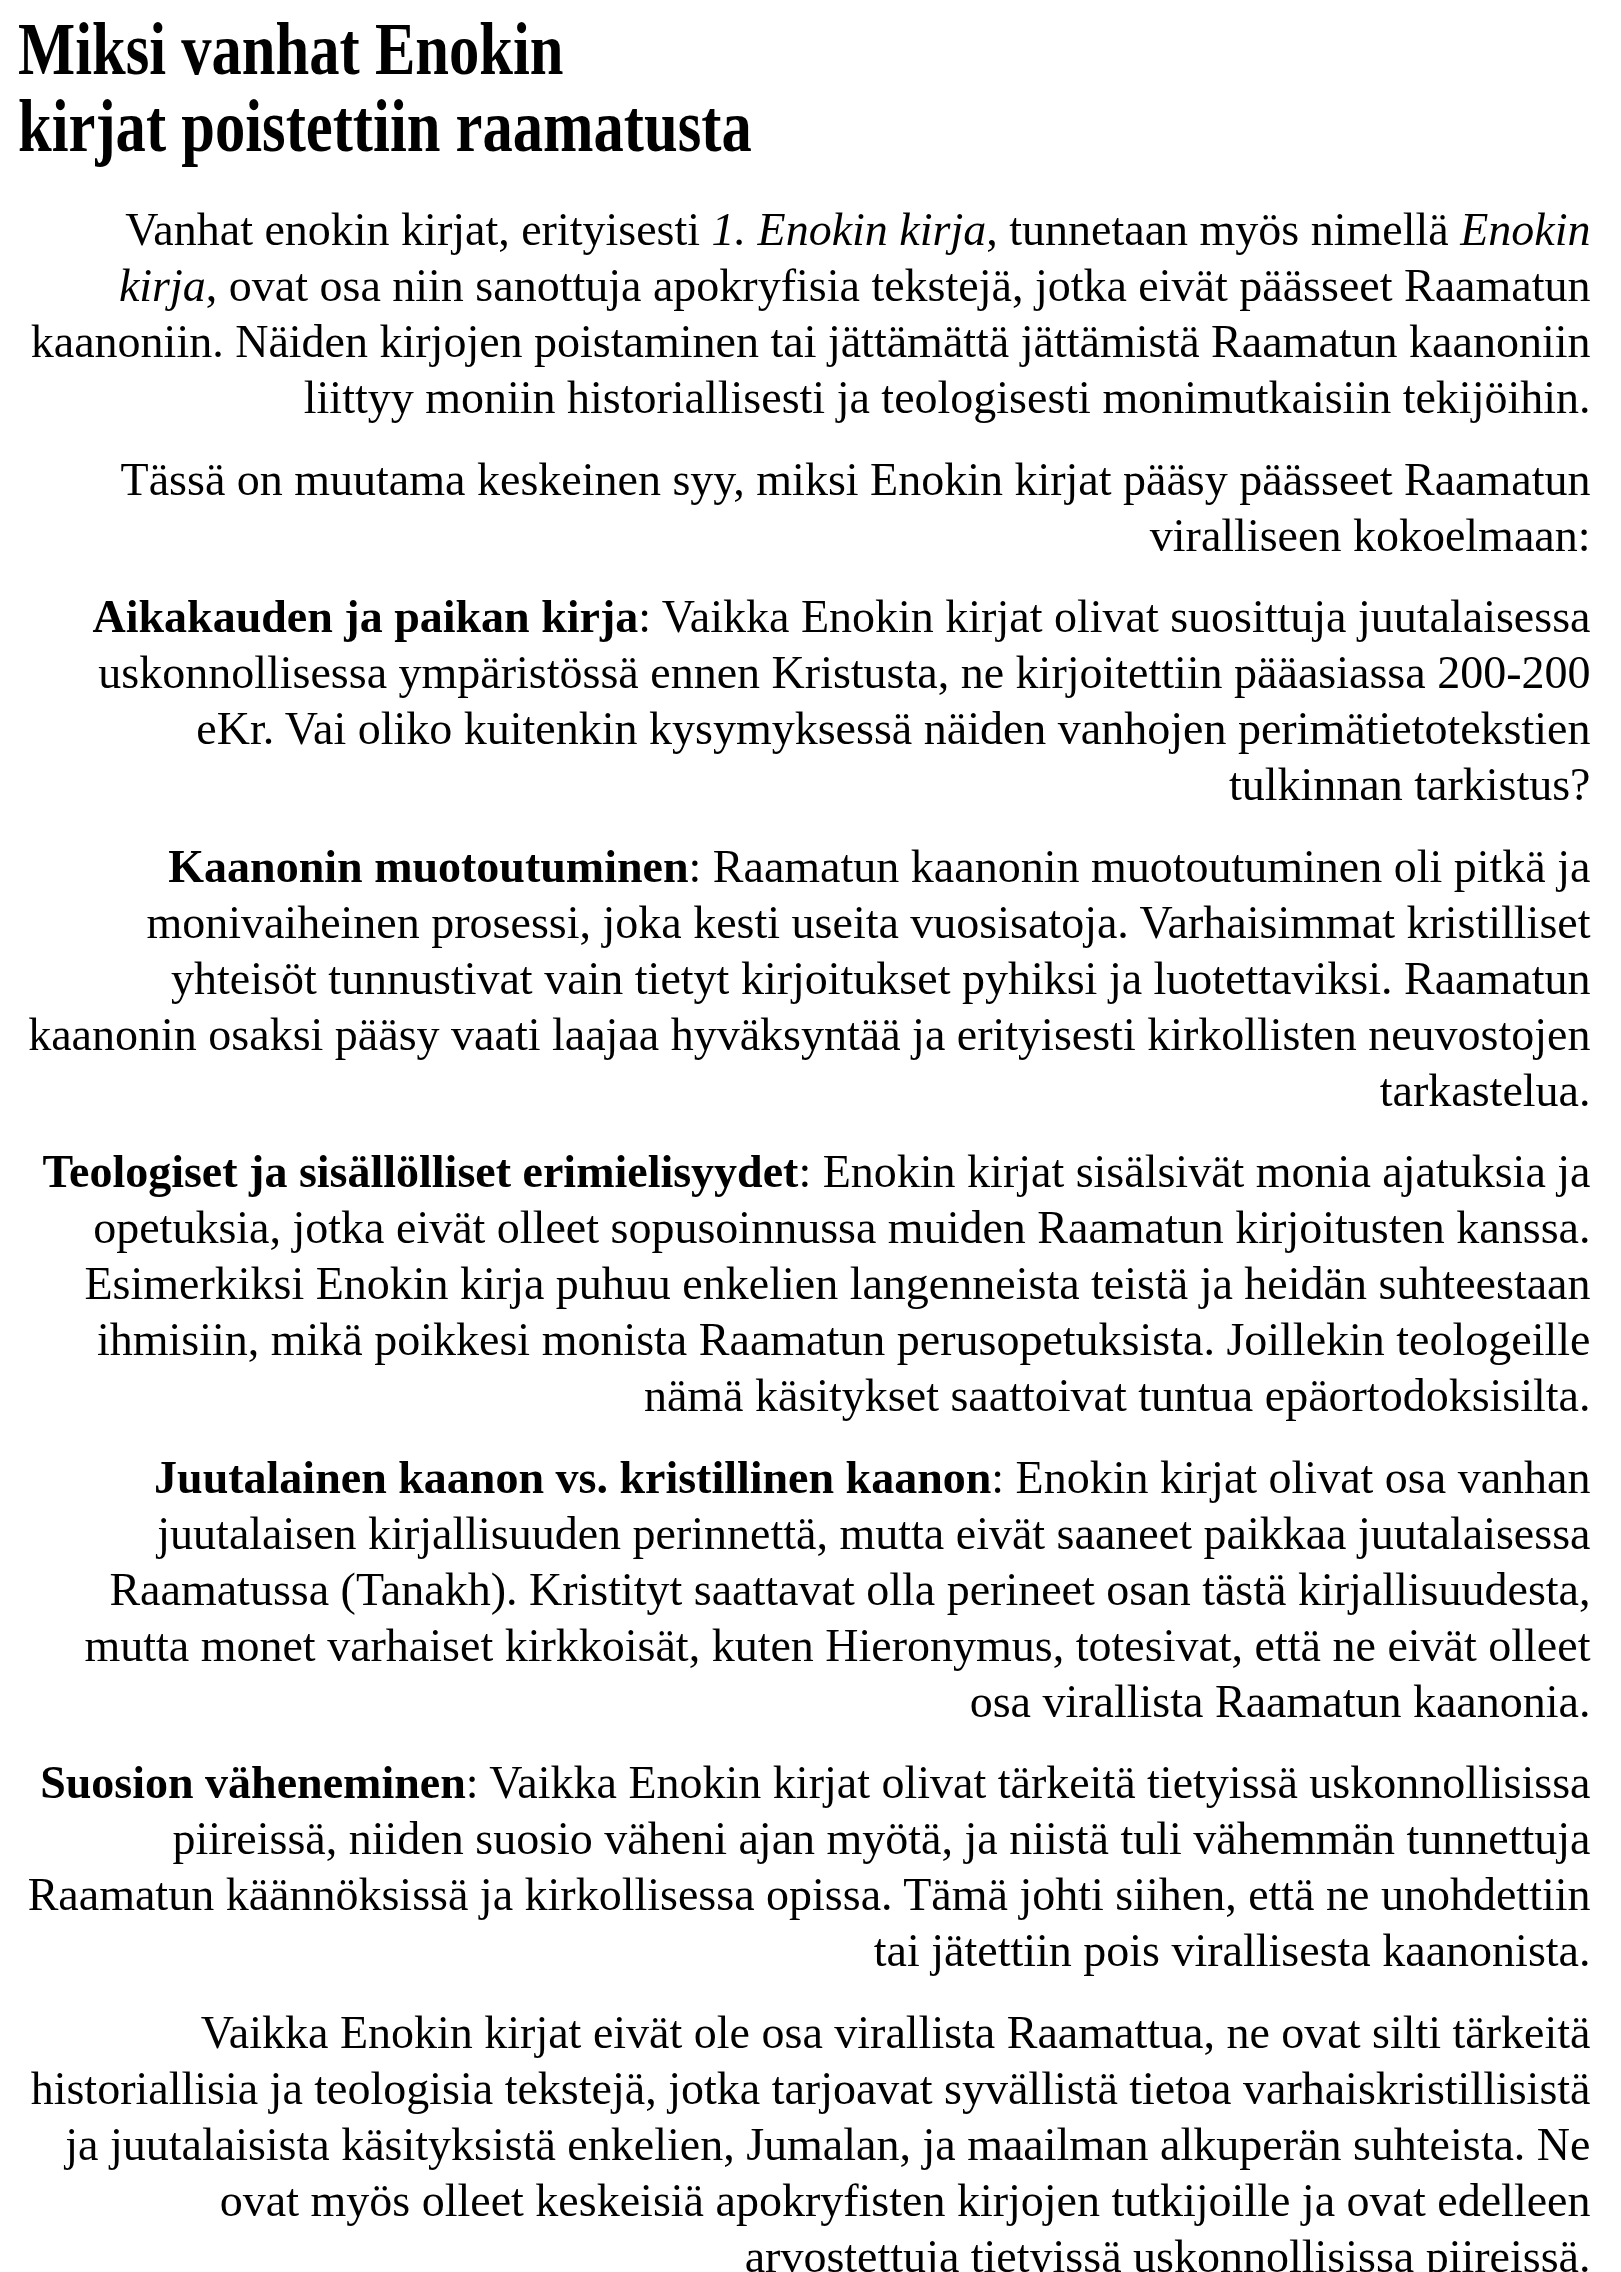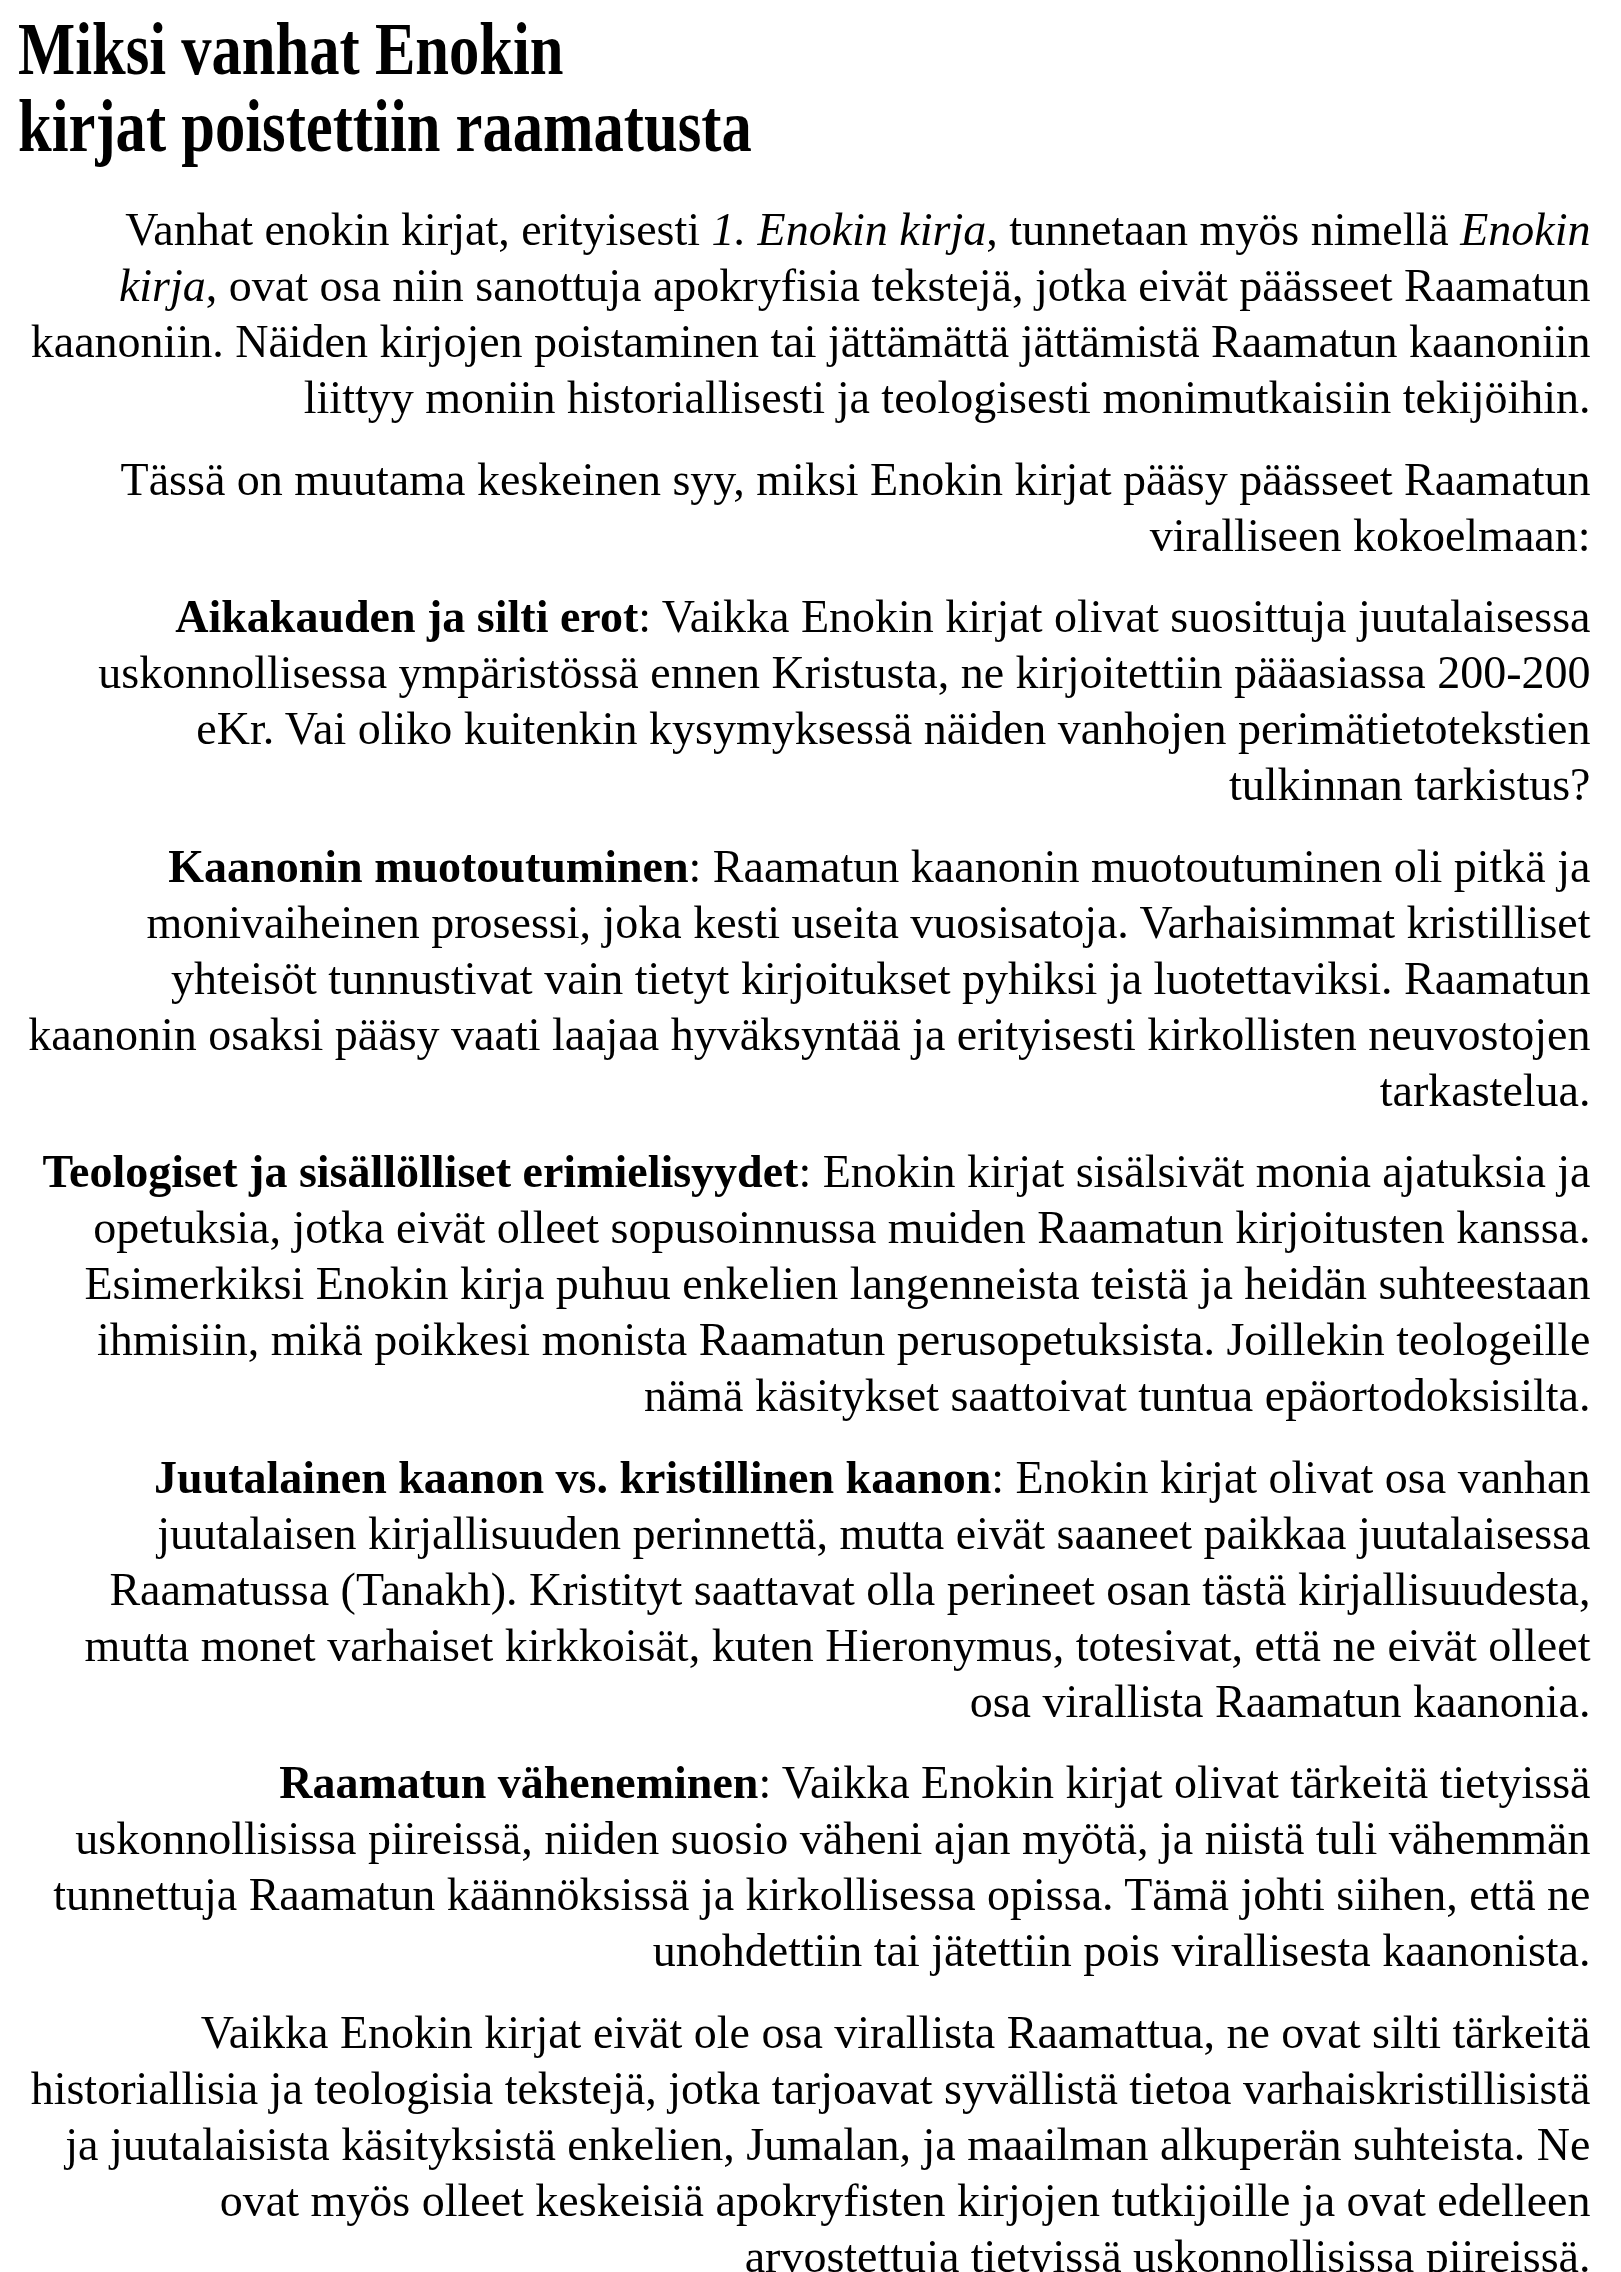--- a/index.html
+++ b/index.html
@@ -43,21 +43,21 @@
 </style>
 </head>
 <body>
 
 <main class="doc">
   <h1 class="title">Miksi vanhat Enokin
 kirjat poistettiin raamatusta</h1>
   <section class="body-text">
       <p class="para"><span class="">Vanhat enokin kirjat, erityisesti </span><span class="it">1. Enokin kirja</span><span class="">, tunnetaan myös nimellä </span><span class="it">Enokin kirja</span><span class="">, ovat osa niin sanottuja apokryfisia tekstejä, jotka eivät päässeet Raamatun kaanoniin. Näiden kirjojen poistaminen tai jättämättä jättämistä Raamatun kaanoniin liittyy moniin historiallisesti ja teologisesti monimutkaisiin tekijöihin.</span></p>
       <p class="para"><span class="">Tässä on muutama keskeinen syy, miksi Enokin kirjat pääsy päässeet Raamatun viralliseen kokoelmaan:</span></p>
-      <p class="para"><span class="bd">Aikakauden ja silti erot</span><span class="">: Vaikka Enokin kirjat olivat suosittuja juutalaisessa uskonnollisessa ympäristössä ennen Kristusta, ne kirjoitettiin pääasiassa 200-200 eKr. Vai oliko kuitenkin kysymyksessä näiden vanhojen perimätietotekstien tulkinnan tarkistus?</span></p>
+      <p class="para"><span class="bd">Aikakauden ja paikan kirja</span><span class="">: Vaikka Enokin kirjat olivat suosittuja juutalaisessa uskonnollisessa ympäristössä ennen Kristusta, ne kirjoitettiin pääasiassa 200-200 eKr. Vai oliko kuitenkin kysymyksessä näiden vanhojen perimätietotekstien tulkinnan tarkistus?</span></p>
       <p class="para"><span class="bd">Kaanonin muotoutuminen</span><span class="">: Raamatun kaanonin muotoutuminen oli pitkä ja monivaiheinen prosessi, joka kesti useita vuosisatoja. Varhaisimmat kristilliset yhteisöt tunnustivat vain tietyt kirjoitukset pyhiksi ja luotettaviksi. Raamatun kaanonin osaksi pääsy vaati laajaa hyväksyntää ja erityisesti kirkollisten neuvostojen tarkastelua.</span></p>
       <p class="para"><span class="bd">Teologiset ja sisällölliset erimielisyydet</span><span class="">: Enokin kirjat sisälsivät monia ajatuksia ja opetuksia, jotka eivät olleet sopusoinnussa muiden Raamatun kirjoitusten kanssa. Esimerkiksi Enokin kirja puhuu enkelien langenneista teistä ja heidän suhteestaan ihmisiin, mikä poikkesi monista Raamatun perusopetuksista. Joillekin teologeille nämä käsitykset saattoivat tuntua epäortodoksisilta.</span></p>
       <p class="para"><span class="bd">Juutalainen kaanon vs. kristillinen kaanon</span><span class="">: Enokin kirjat olivat osa vanhan juutalaisen kirjallisuuden perinnettä, mutta eivät saaneet paikkaa juutalaisessa Raamatussa (Tanakh). Kristityt saattavat olla perineet osan tästä kirjallisuudesta, mutta monet varhaiset kirkkoisät, kuten Hieronymus, totesivat, että ne eivät olleet osa virallista Raamatun kaanonia.</span></p>
-      <p class="para"><span class="bd">Raamatun väheneminen</span><span class="">: Vaikka Enokin kirjat olivat tärkeitä tietyissä uskonnollisissa piireissä, niiden suosio väheni ajan myötä, ja niistä tuli vähemmän tunnettuja Raamatun käännöksissä ja kirkollisessa opissa. Tämä johti siihen, että ne unohdettiin tai jätettiin pois virallisesta kaanonista.</span></p>
+      <p class="para"><span class="bd">Suosion väheneminen</span><span class="">: Vaikka Enokin kirjat olivat tärkeitä tietyissä uskonnollisissa piireissä, niiden suosio väheni ajan myötä, ja niistä tuli vähemmän tunnettuja Raamatun käännöksissä ja kirkollisessa opissa. Tämä johti siihen, että ne unohdettiin tai jätettiin pois virallisesta kaanonista.</span></p>
       <p class="para"><span class="">Vaikka Enokin kirjat eivät ole osa virallista Raamattua, ne ovat silti tärkeitä historiallisia ja teologisia tekstejä, jotka tarjoavat syvällistä tietoa varhaiskristillisistä ja juutalaisista käsityksistä enkelien, Jumalan, ja maailman alkuperän suhteista. Ne ovat myös olleet keskeisiä apokryfisten kirjojen tutkijoille ja ovat edelleen arvostettuja tietyissä uskonnollisissa piireissä.</span></p>
     </section>
 </main>
 
 
 </body></html>

